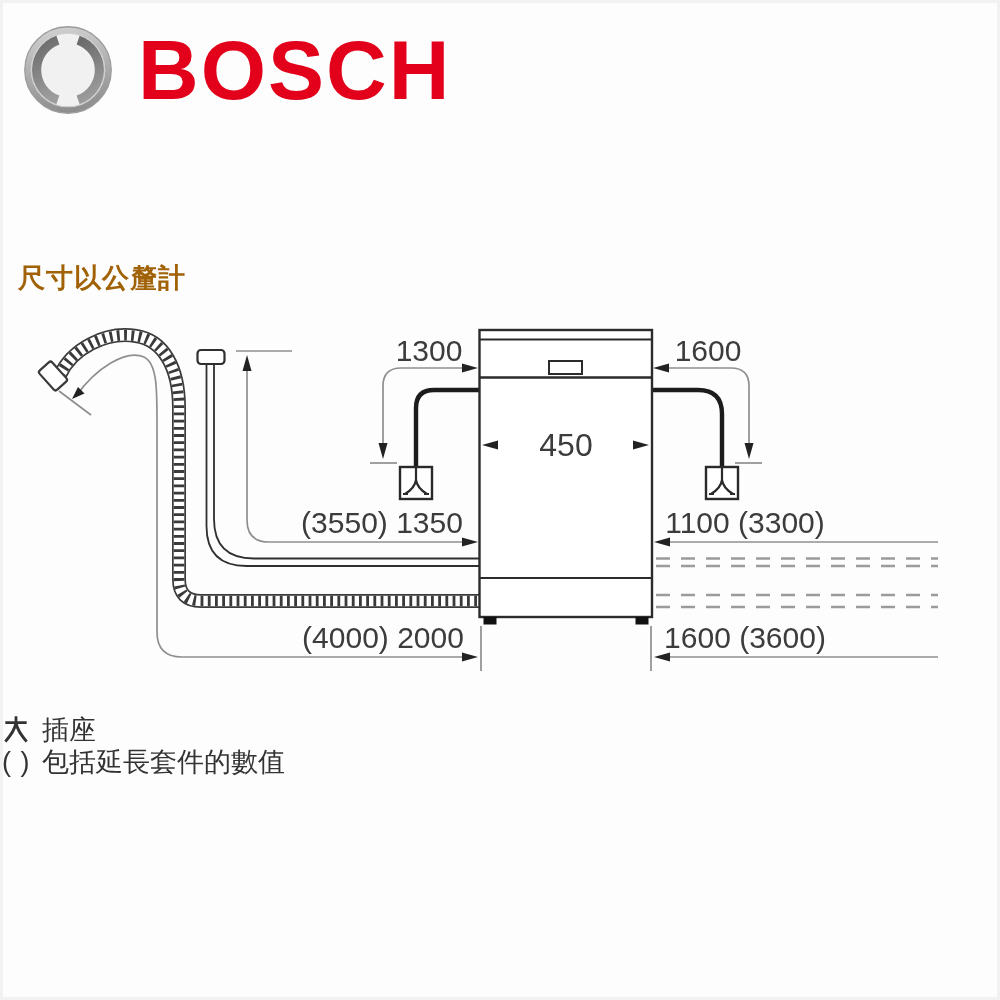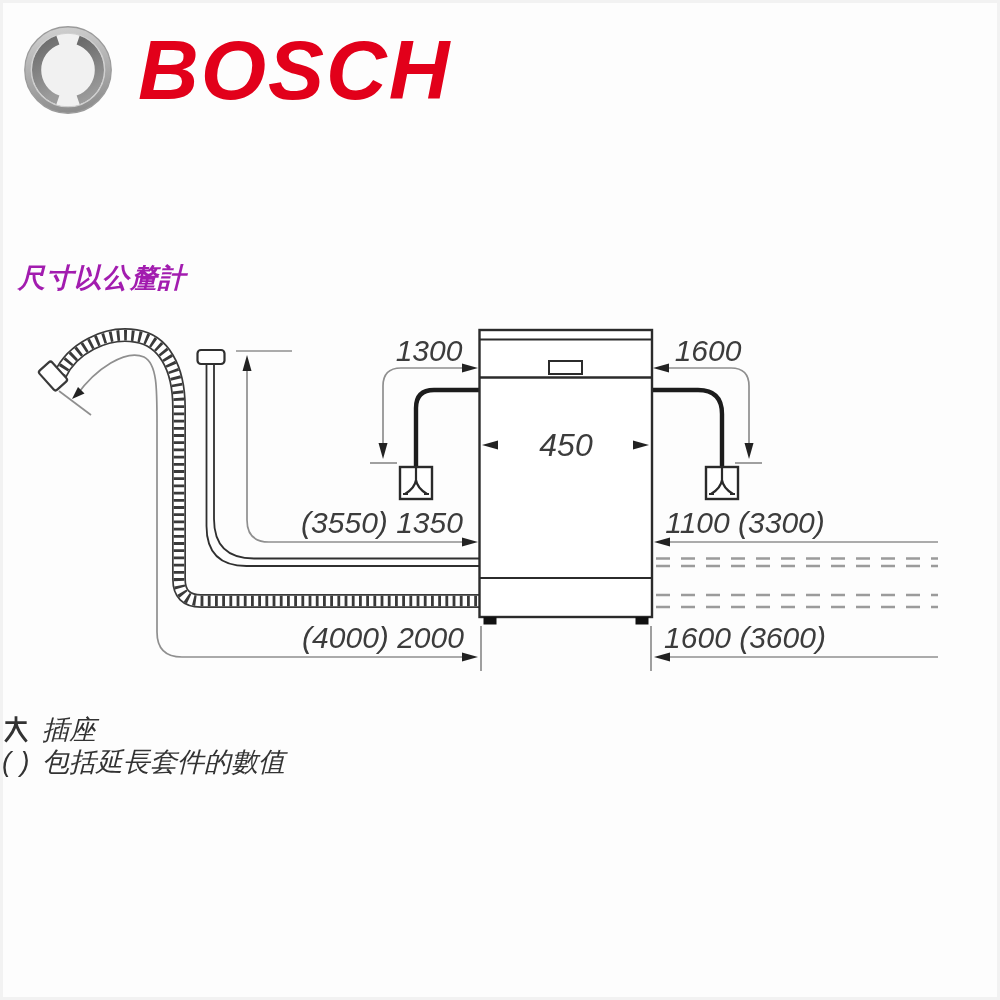--- a/index.html
+++ b/index.html
@@ -1,30 +1,29 @@
 <!DOCTYPE html>
 <html><head>
 <meta charset="utf-8">
 <style>
   html,body{margin:0;padding:0;background:#fff;}
   .canvas{
     position:relative;width:1000px;height:1000px;background:#fdfdfd;
     font-family:"Liberation Sans",sans-serif;overflow:hidden;
     box-shadow:inset 0 0 0 3px #f2f2f2;
-    font-style:italic;
   }
   .logo-wrap{position:absolute;left:22px;top:24px;width:92px;height:92px;}
   .brand-text{
     position:absolute;left:138px;top:22px;height:96px;display:flex;align-items:center;
     font-weight:bold;font-size:84px;letter-spacing:2px;line-height:1;
     font-family:"Liberation Sans",sans-serif;
   }
   .page-title{
     position:absolute;left:18px;top:260px;font-size:27px;font-weight:600;
-    color:#a21caf;letter-spacing:1px;
+    color:#a16207;letter-spacing:1px;
   }
   .diagram-svg{position:absolute;left:0;top:0;width:1000px;height:1000px;}
   .legend{position:absolute;left:2px;top:714px;color:#333;}
   .legend-row{display:flex;align-items:center;height:32px;font-size:27px;font-weight:500;}
   .legend-row .sym{width:40px;display:flex;align-items:center;}
   .legend-bracket{font-size:27px;font-weight:500;letter-spacing:1px;}
   svg text{font-family:"Liberation Sans",sans-serif;}
 </style>
 </head>
 <body>

